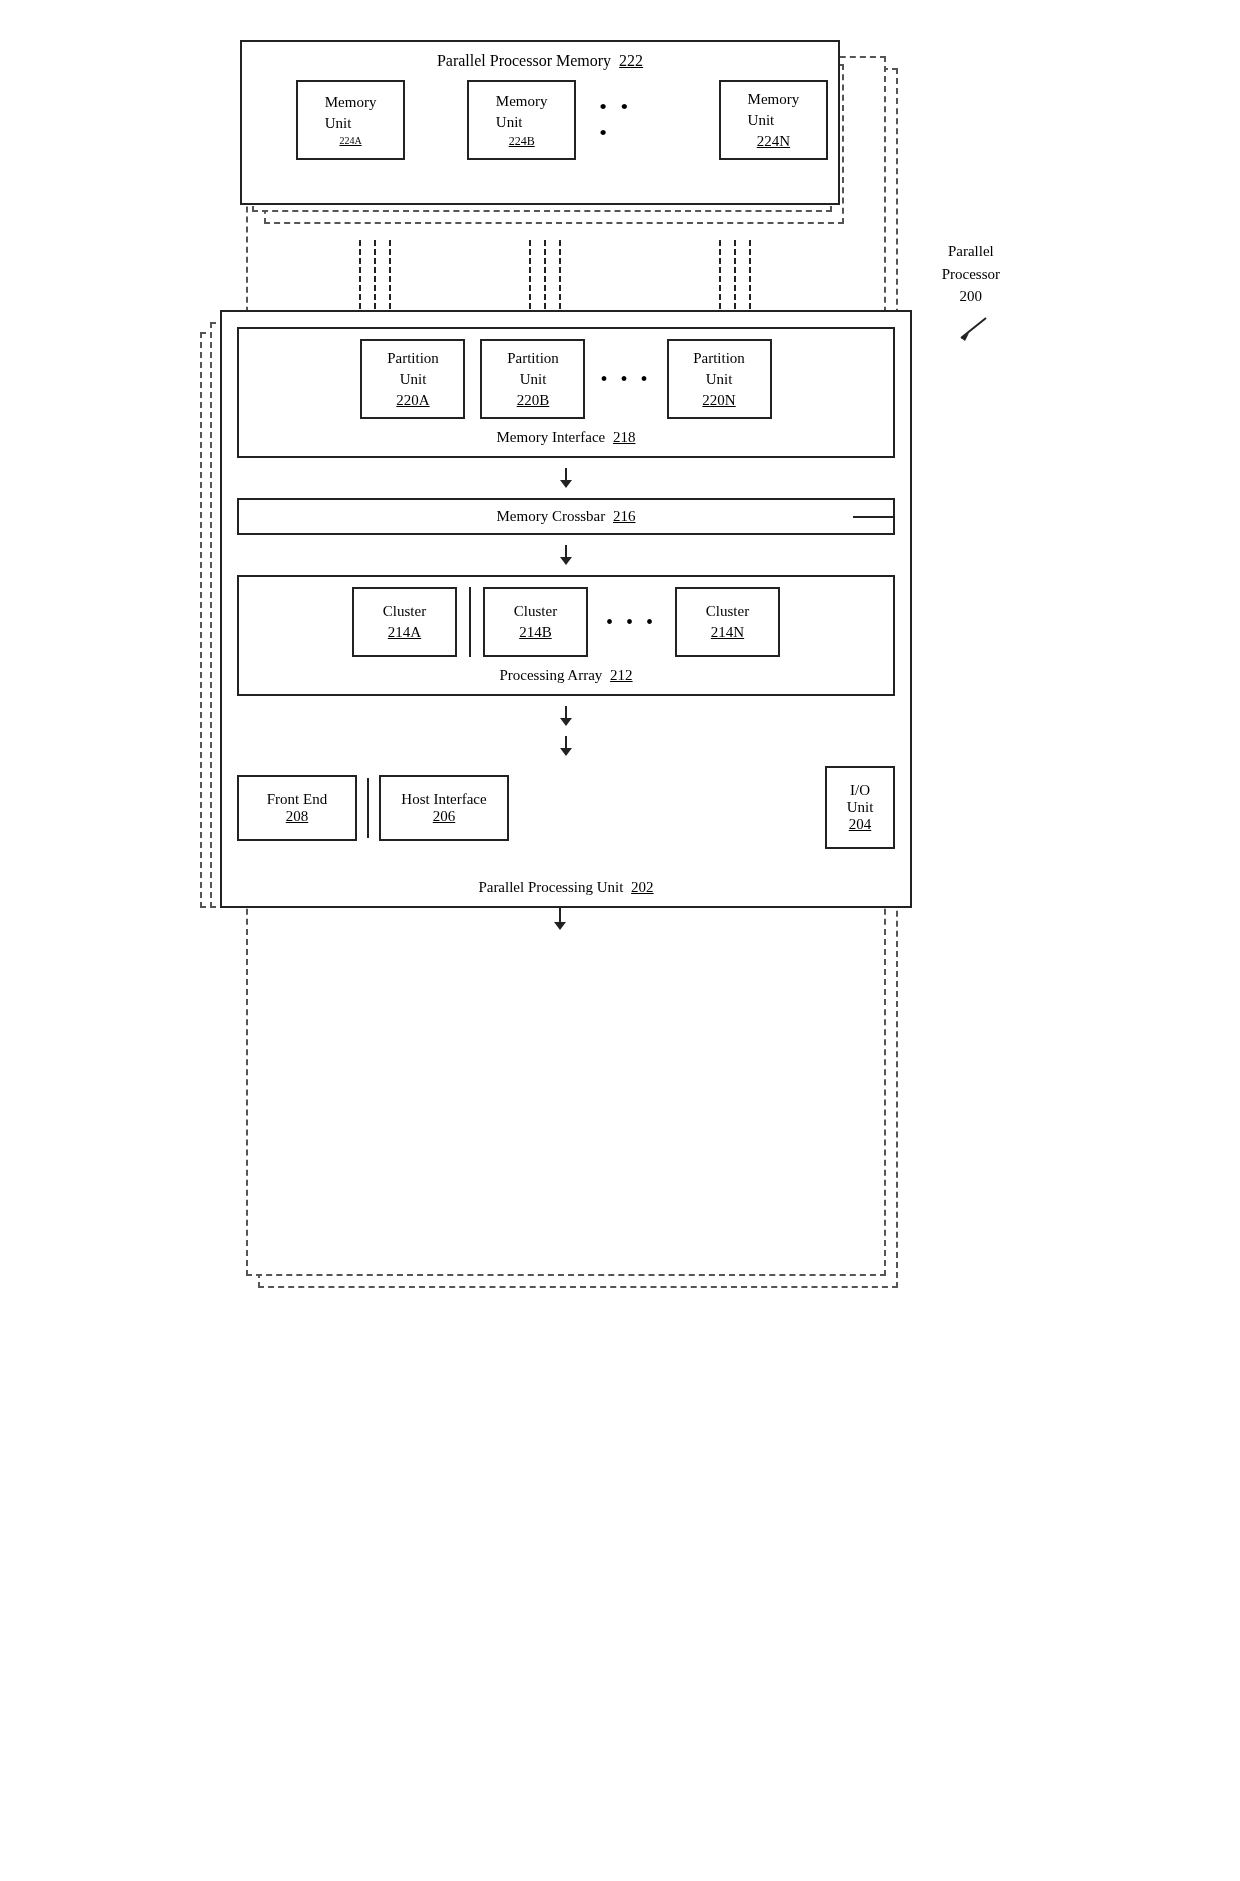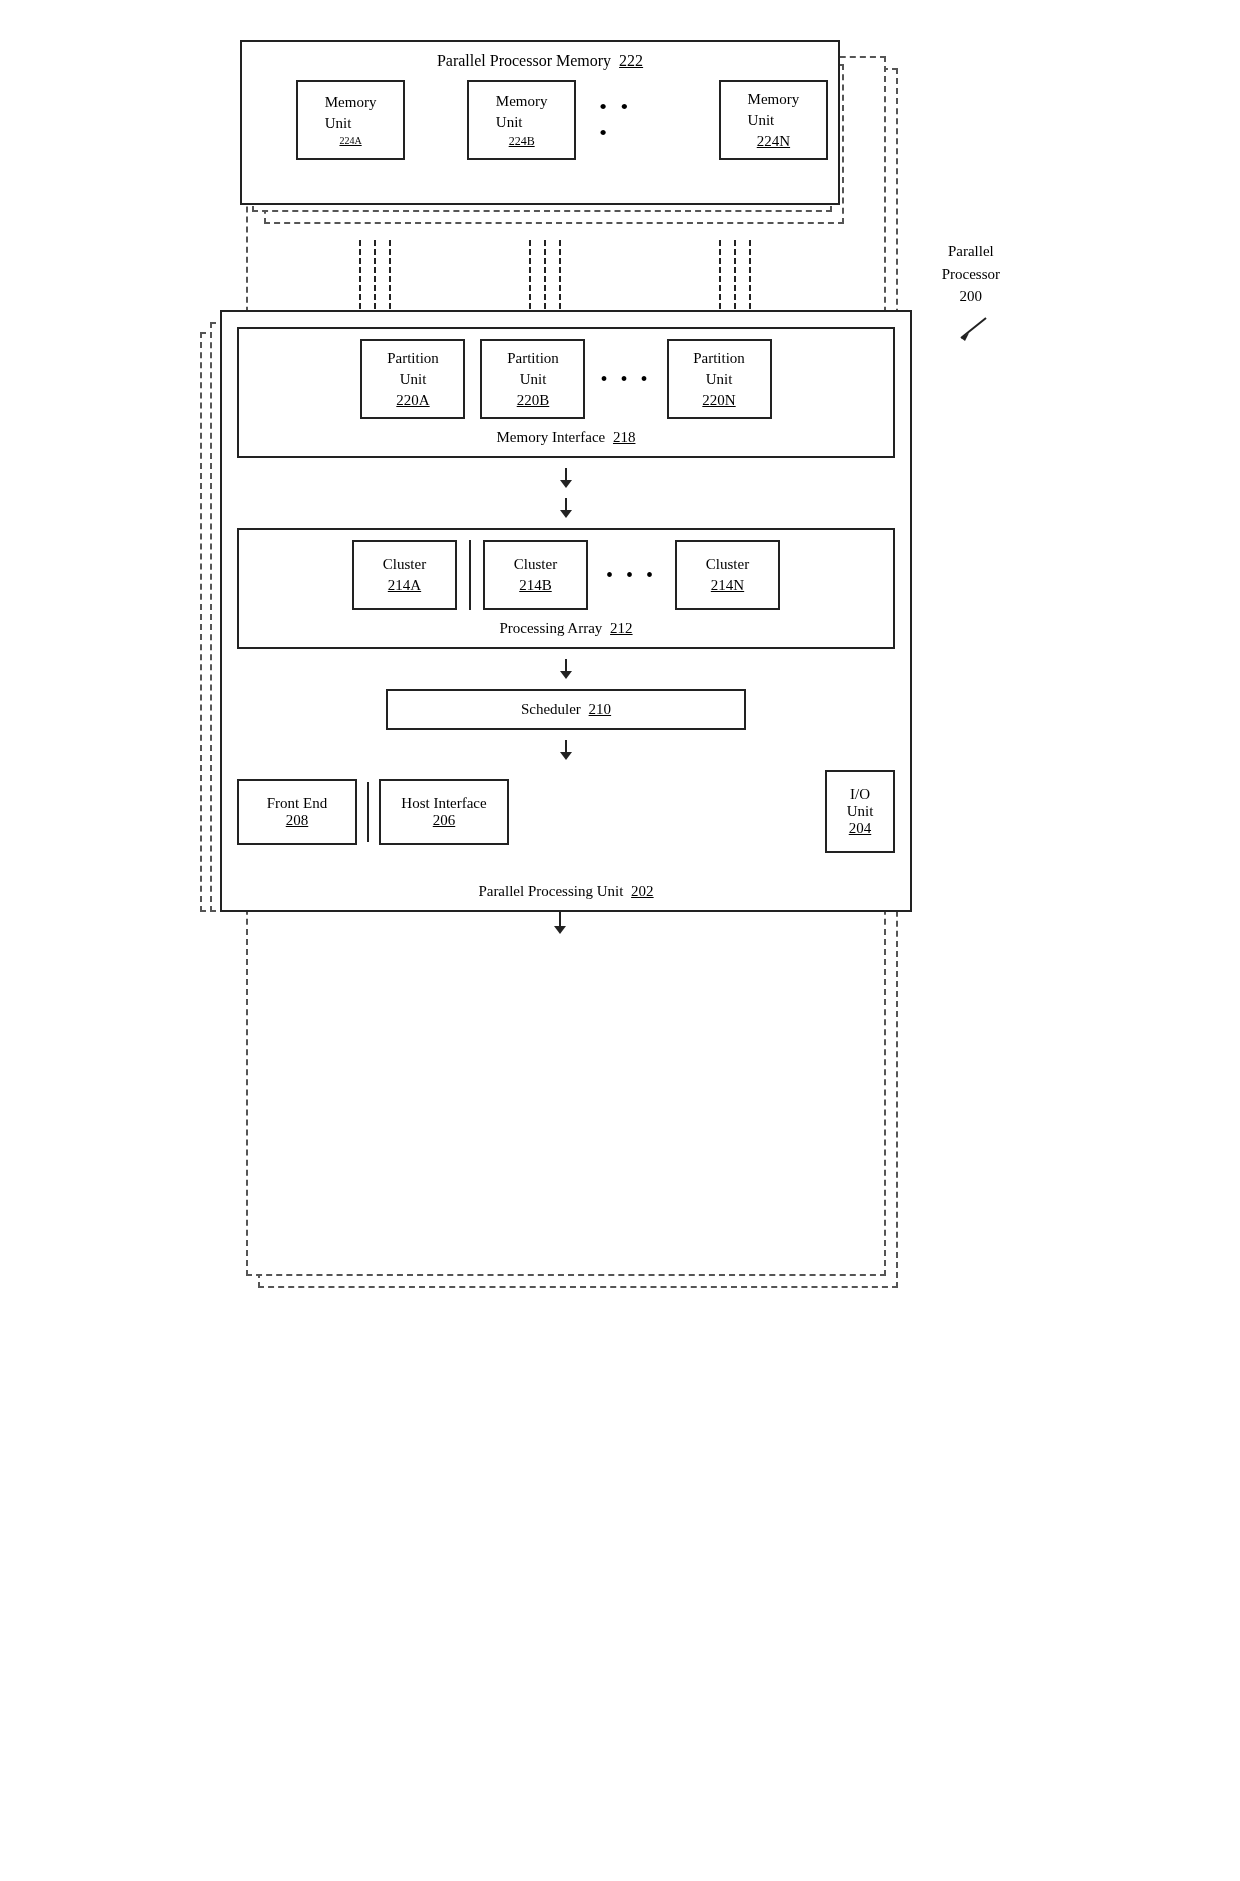--- a/index.html
+++ b/index.html
@@ -168,20 +168,26 @@
               <span>Memory Interface</span>
               <span style="text-decoration:underline; margin-left:4px;">218</span>
             </div>
           </div>
 
           <div style="display:flex; flex-direction:column; align-items:center;">
             <div style="width:2px; height:12px; background:#222;"></div>
             <div style="width:0; height:0; border-left:6px solid transparent; border-right:6px solid transparent; border-top:8px solid #222;"></div>
           </div>
 
+          <div style="width:100%; border:2px solid #222; padding:8px; text-align:center; font-size:15px; font-family:'Times New Roman',serif; position:relative;">
+            <span>Memory Crossbar</span>
+            <span style="text-decoration:underline; margin-left:4px;">216</span>
+            
+            <div style="position:absolute; right:-2px; top:50%; transform:translateY(-50%); width:42px; height:2px; background:#222;"></div>
+          </div>
 
           <div style="display:flex; flex-direction:column; align-items:center;">
             <div style="width:2px; height:12px; background:#222;"></div>
             <div style="width:0; height:0; border-left:6px solid transparent; border-right:6px solid transparent; border-top:8px solid #222;"></div>
           </div>
 
           <div style="width:100%; border:2px solid #222; padding:10px; display:flex; flex-direction:column; align-items:center; gap:10px;">
             <div style="display:flex; align-items:center; gap:10px;">
               <div class="cluster-box">
                 <div style="font-size:15px;">Cluster</div>
@@ -202,24 +208,20 @@
               <span>Processing Array</span>
               <span style="text-decoration:underline; margin-left:4px;">212</span>
             </div>
           </div>
 
           <div style="display:flex; flex-direction:column; align-items:center;">
             <div style="width:2px; height:12px; background:#222;"></div>
             <div style="width:0; height:0; border-left:6px solid transparent; border-right:6px solid transparent; border-top:8px solid #222;"></div>
           </div>
 
-          <div style="border:2px solid #222; width:360px; padding:10px 20px; text-align:center; font-size:15px; font-family:'Times New Roman',serif;">
-            <span>Scheduler</span>
-            <span style="text-decoration:underline; margin-left:4px;">210</span>
-          </div>
 
           <div style="display:flex; flex-direction:column; align-items:center;">
             <div style="width:2px; height:12px; background:#222;"></div>
             <div style="width:0; height:0; border-left:6px solid transparent; border-right:6px solid transparent; border-top:8px solid #222;"></div>
           </div>
 
           <div style="display:flex; align-items:center; justify-content:center; gap:10px; width:100%;">
             <div style="border:2px solid #222; padding:14px 20px; text-align:center; font-size:15px; font-family:'Times New Roman',serif; min-width:120px;">
               <div>Front End</div>
               <div style="text-decoration:underline;">208</div>

